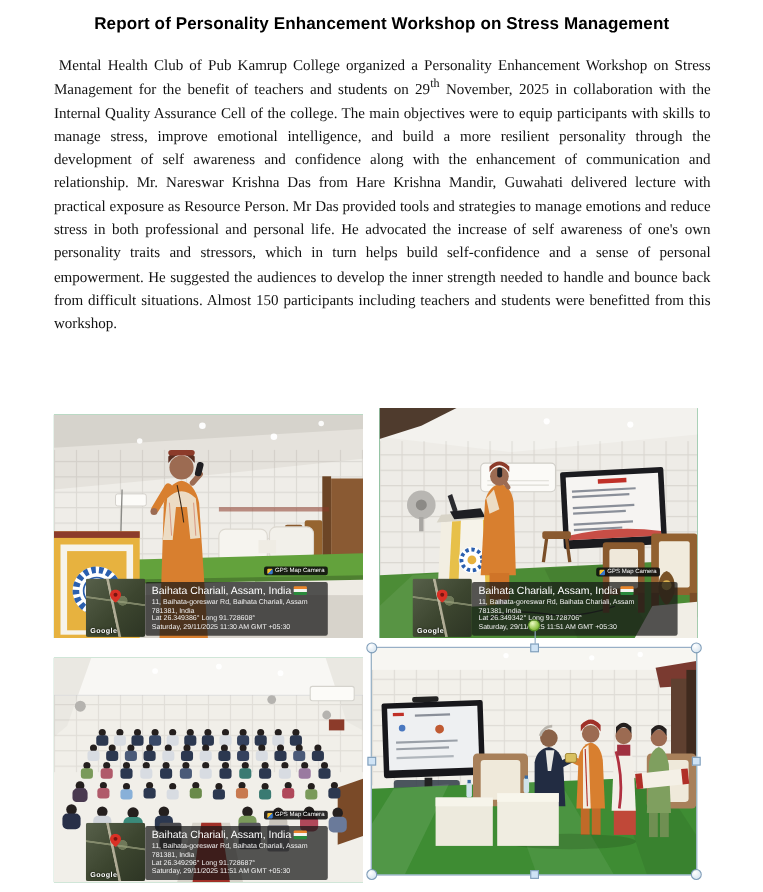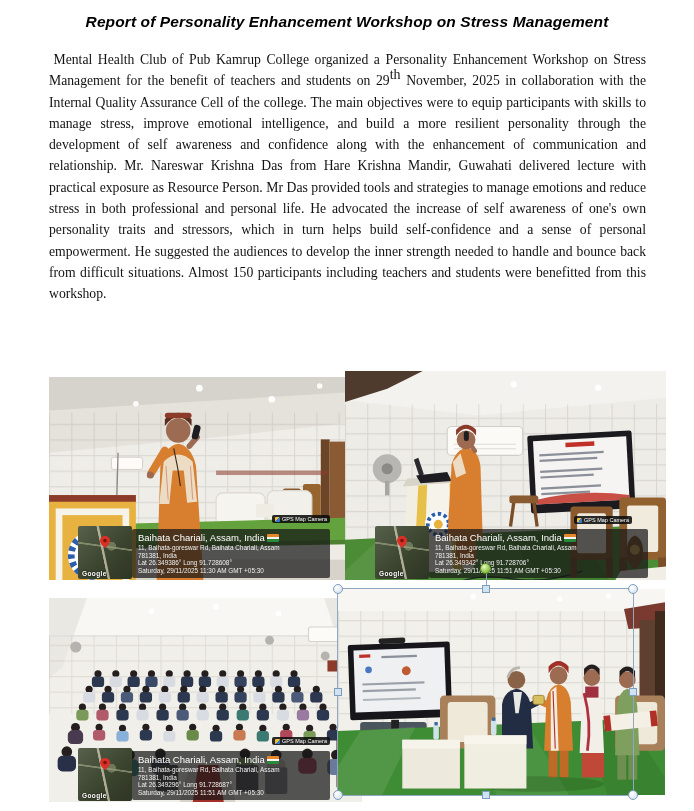--- a/index.html
+++ b/index.html
@@ -2,31 +2,31 @@
 <html><head>
 <meta charset="utf-8">
 <style>
   html,body{margin:0;padding:0;}
   body{width:694px;height:811px;background:#ffffff;position:relative;
        font-family:"Liberation Serif", serif;overflow:hidden;}
   .page{position:absolute;inset:0;}
 
   
   .title{font-family:"Liberation Sans", sans-serif;font-size:15.5px;font-weight:700;
-         text-align:center;margin:13px 24px 0;color:#000;letter-spacing:.1px;font-style:italic;}
+         text-align:center;margin:13px 24px 0;color:#000;letter-spacing:.1px;}
   .body-par{position:absolute;left:49px;top:49px;width:597px;margin:0;
             font-size:13.7px;line-height:21.3px;text-align:justify;color:#121212;
             text-indent:4.5px;}
-  .body-par sup{font-size:14px;line-height:0;}
+  .body-par sup{font-size:11px;line-height:0;}
   .sq{text-decoration-style:wavy;
       text-decoration-color:#c40000;text-decoration-thickness:1px;
       text-underline-offset:2.5px;}
 
   
-  .ph{position:absolute;overflow:hidden;background:#15803d;padding-left:32px;}
+  .ph{position:absolute;overflow:hidden;background:#15803d;}
   #ph1{left:49px;top:377px;width:281px;height:203px;}
   #ph2{left:345px;top:371px;width:289px;height:209px;}
   #ph3{left:49px;top:598px;width:281px;height:204px;}
   #ph4{left:338px;top:589px;width:295px;height:206px;}
   .ph svg{position:absolute;inset:0;display:block;}
 
   
   .gps{position:absolute;left:0;right:0;bottom:0;font-family:"Liberation Sans", sans-serif;}
   .map{position:absolute;width:54px;height:53px;bottom:1px;border-radius:2px;overflow:hidden;
        background:

